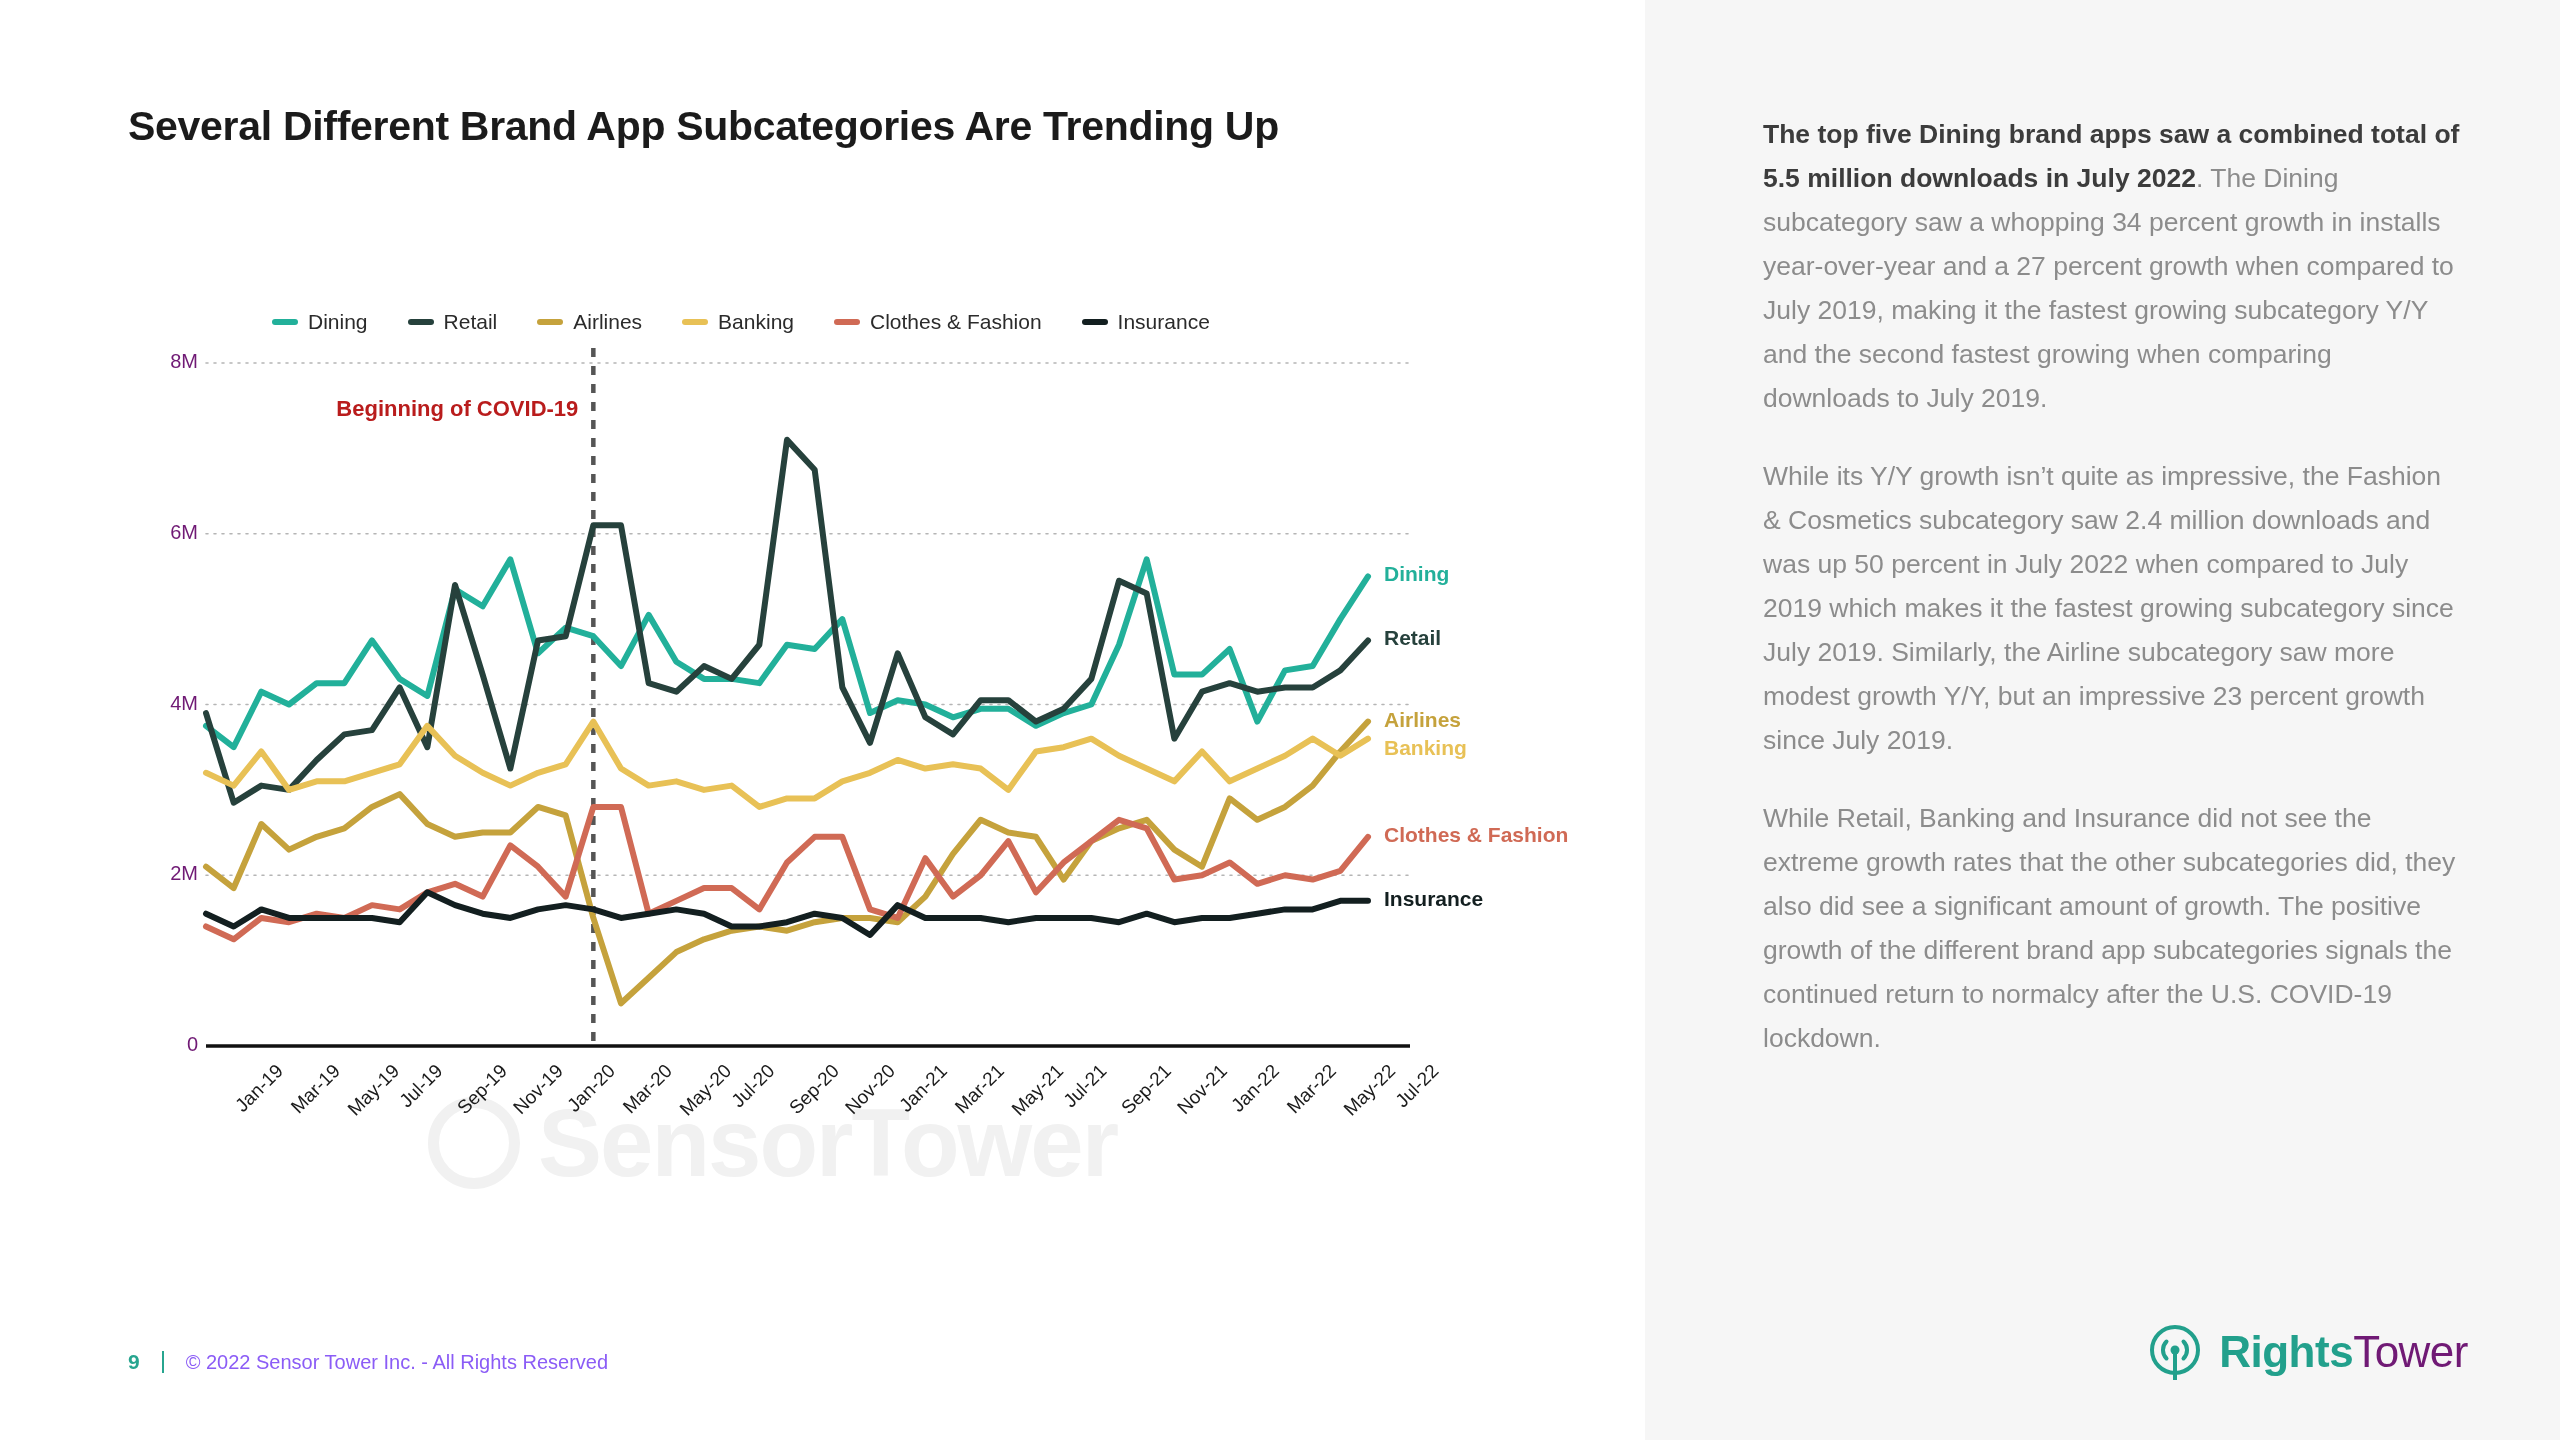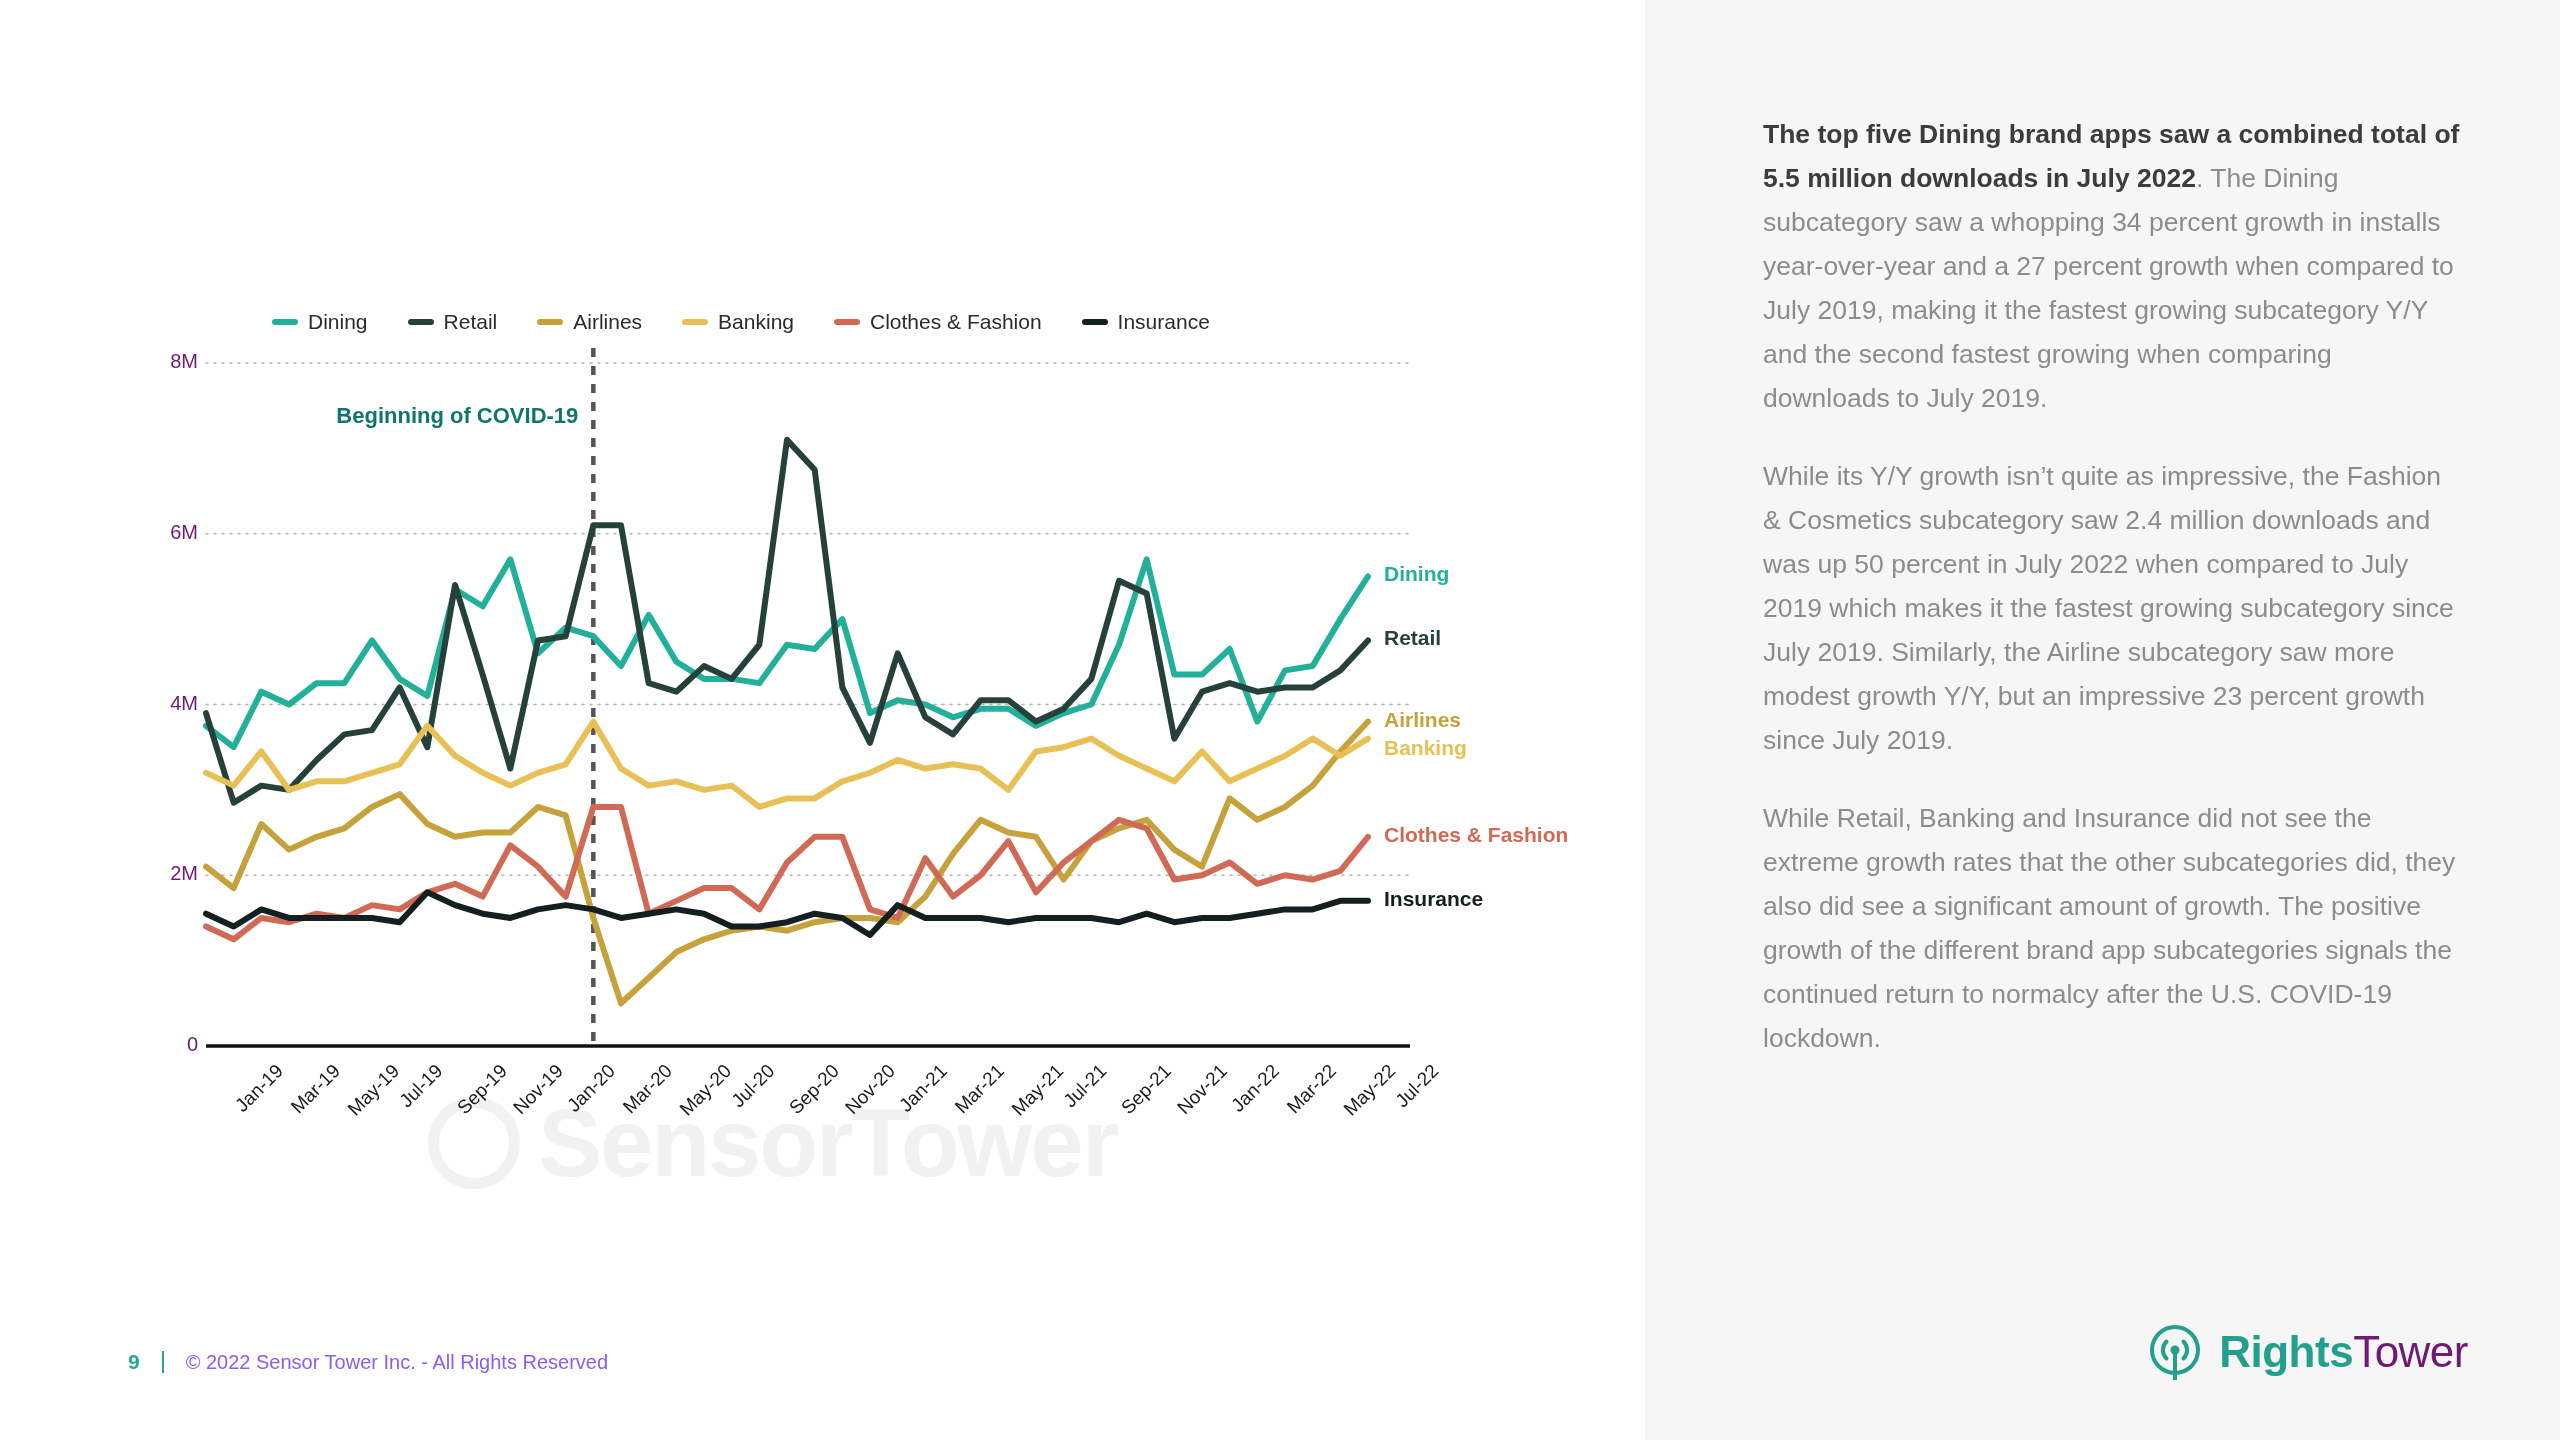--- a/index.html
+++ b/index.html
@@ -43,21 +43,21 @@
     width:1470px; height:820px;
   }
   .chart-svg { position:absolute; left:0; top:0; }
 
   .ytick {
     position:absolute; font-size:20px; color:#701a75;
     text-align:right; width:70px;
   }
   .covid-note {
     position:absolute; font-size:22px; font-weight:bold;
-    color:#0f766e; white-space:nowrap;margin-top:7px;
+    color:#b91c1c; white-space:nowrap;
   }
 
   .xtick-wrap { position:absolute; left:0; top:0; width:1470px; height:140px; }
   .xtick {
     position:absolute; font-size:19px; color:#1b1b1b;
     transform:rotate(-45deg); transform-origin:right top;
     white-space:nowrap; text-align:right;
   }
 
   .endlabel {
@@ -105,20 +105,21 @@
   .logo-text .b { font-weight:bold; color:#22a08c; }
   .logo-text .l { font-weight:normal; color:#701a75;text-align:center; }
 </style>
 </head>
 <body>
 
 <div id="root">
 
   <div class="slide">
 
+    <div class="slide-title">Several Different Brand App Subcategories Are Trending Up</div>
 
     <div class="legend" id="legend">
         <div class="legend-item">
           <span class="legend-swatch" style="background: rgb(34, 176, 154);"></span>
           <span class="legend-label">Dining</span>
         </div>
         <div class="legend-item">
           <span class="legend-swatch" style="background: rgb(38, 65, 60);"></span>
           <span class="legend-label">Retail</span>
         </div>

